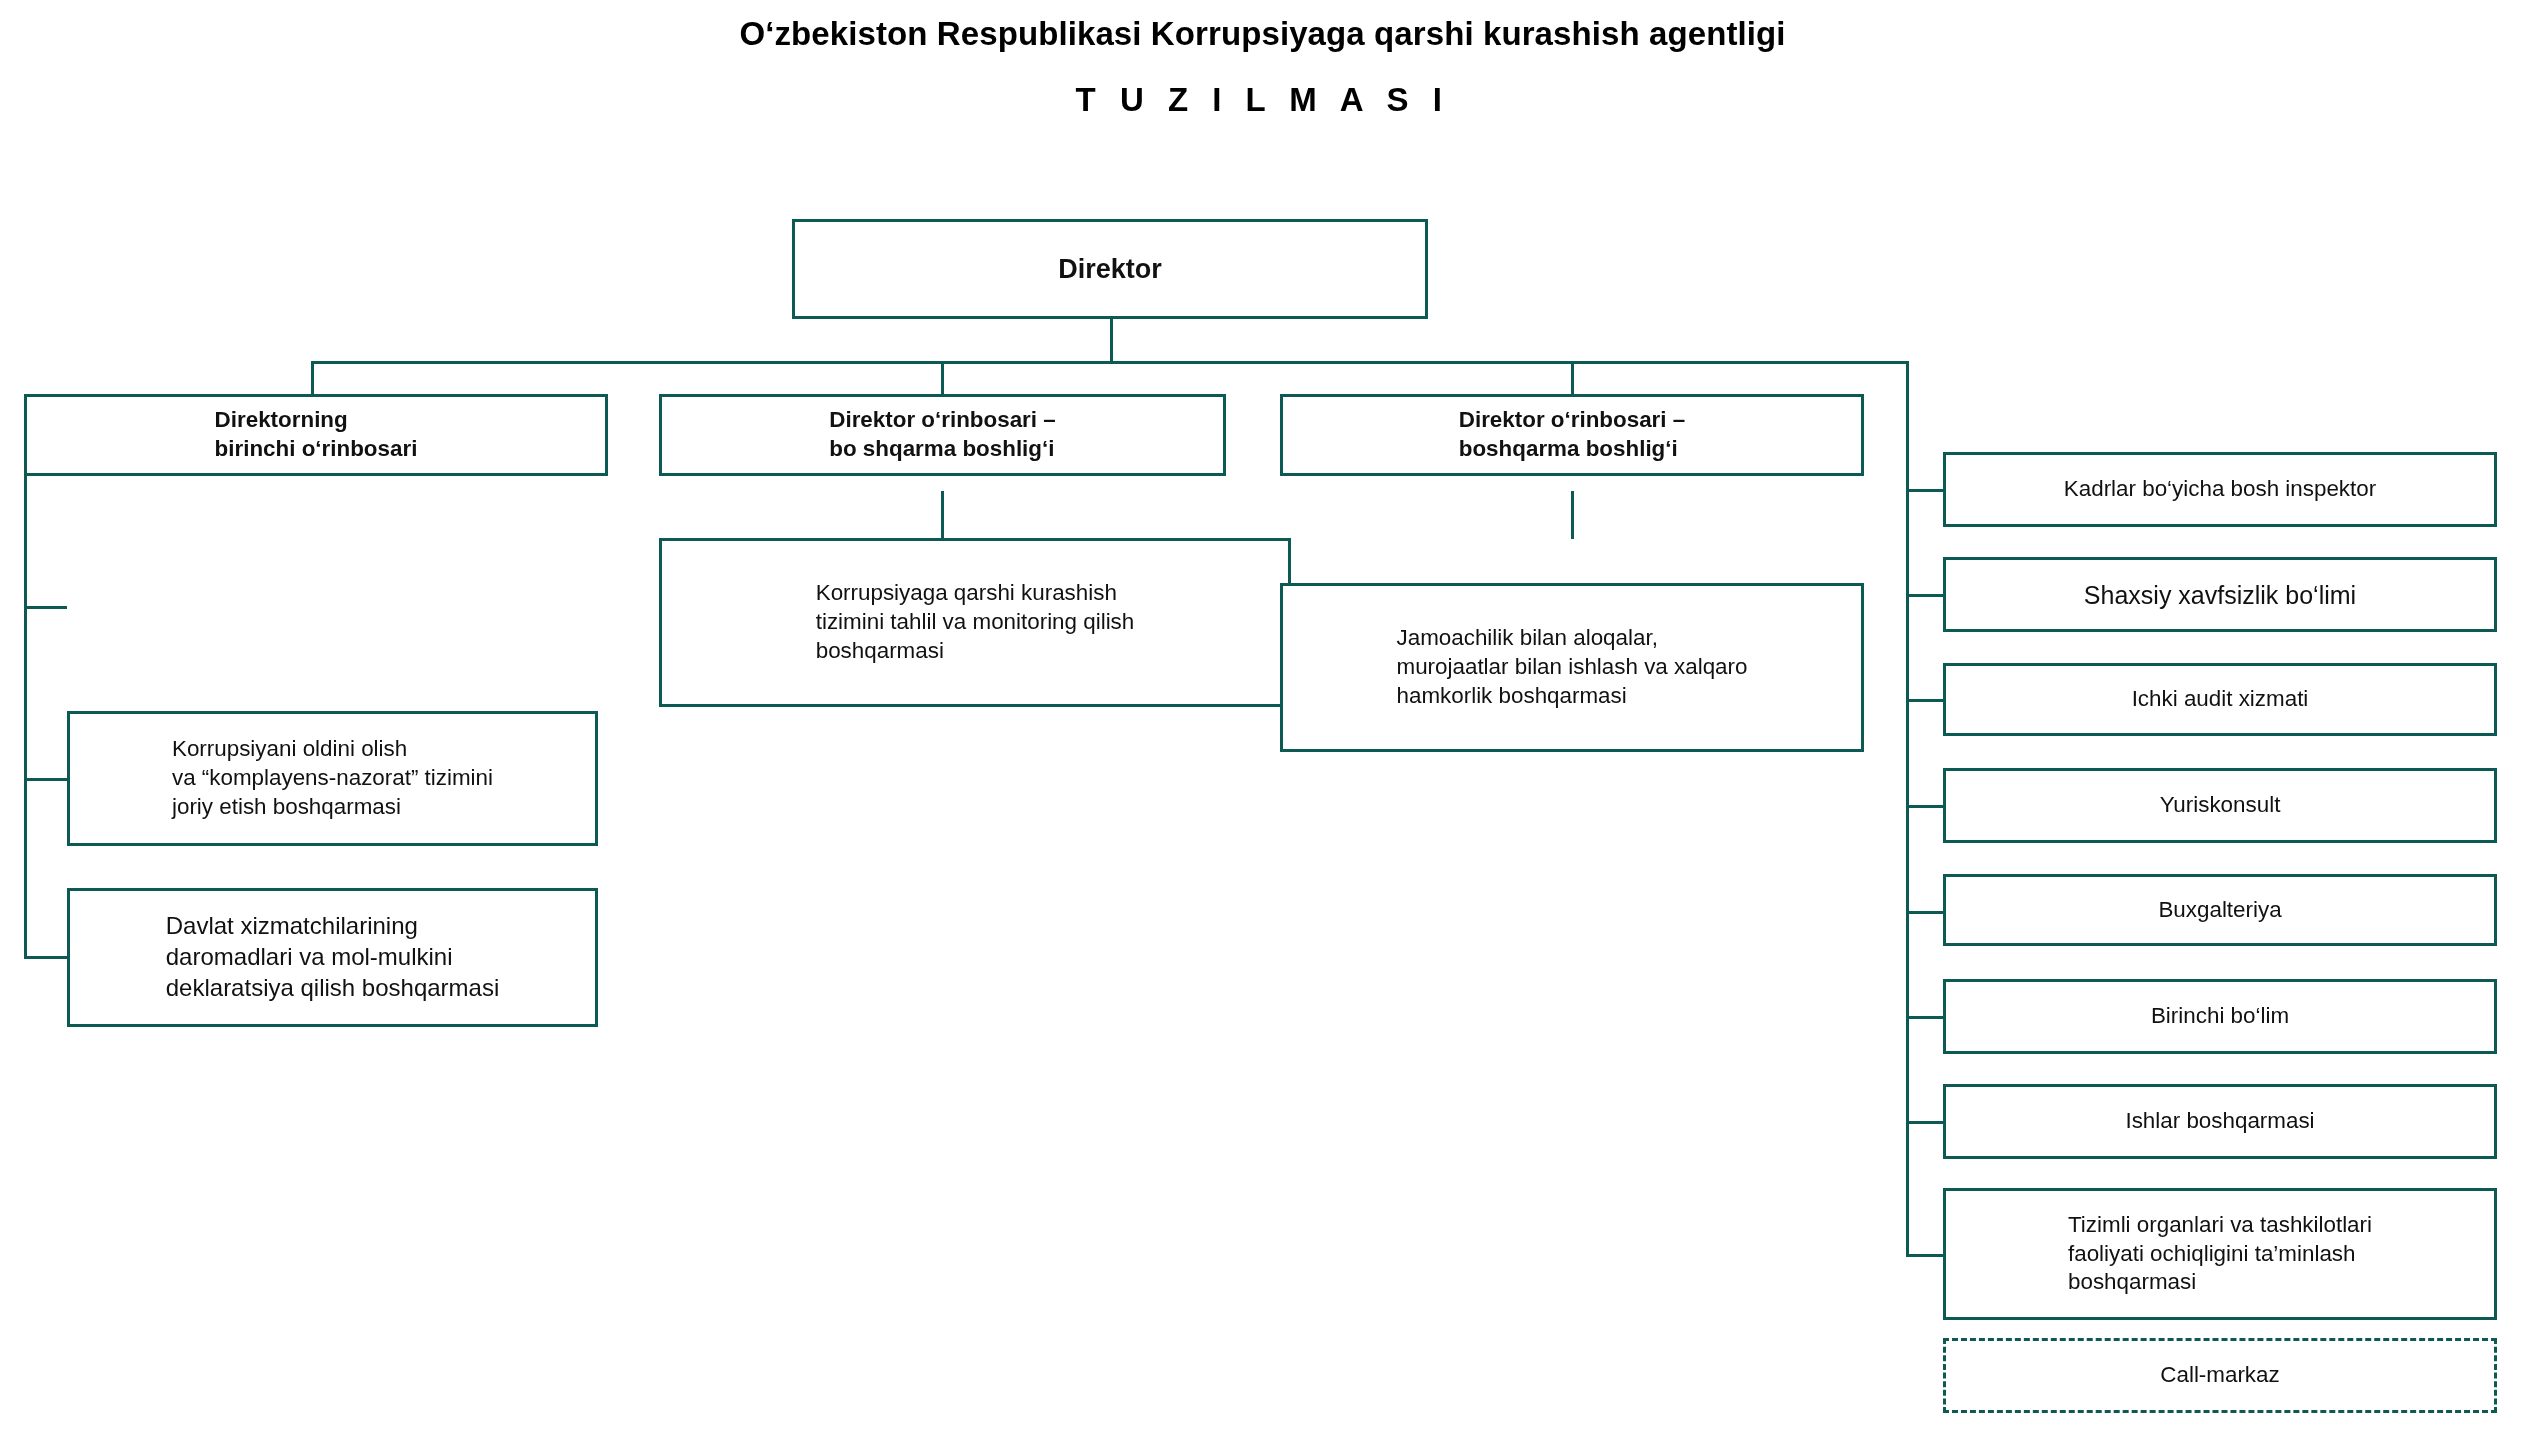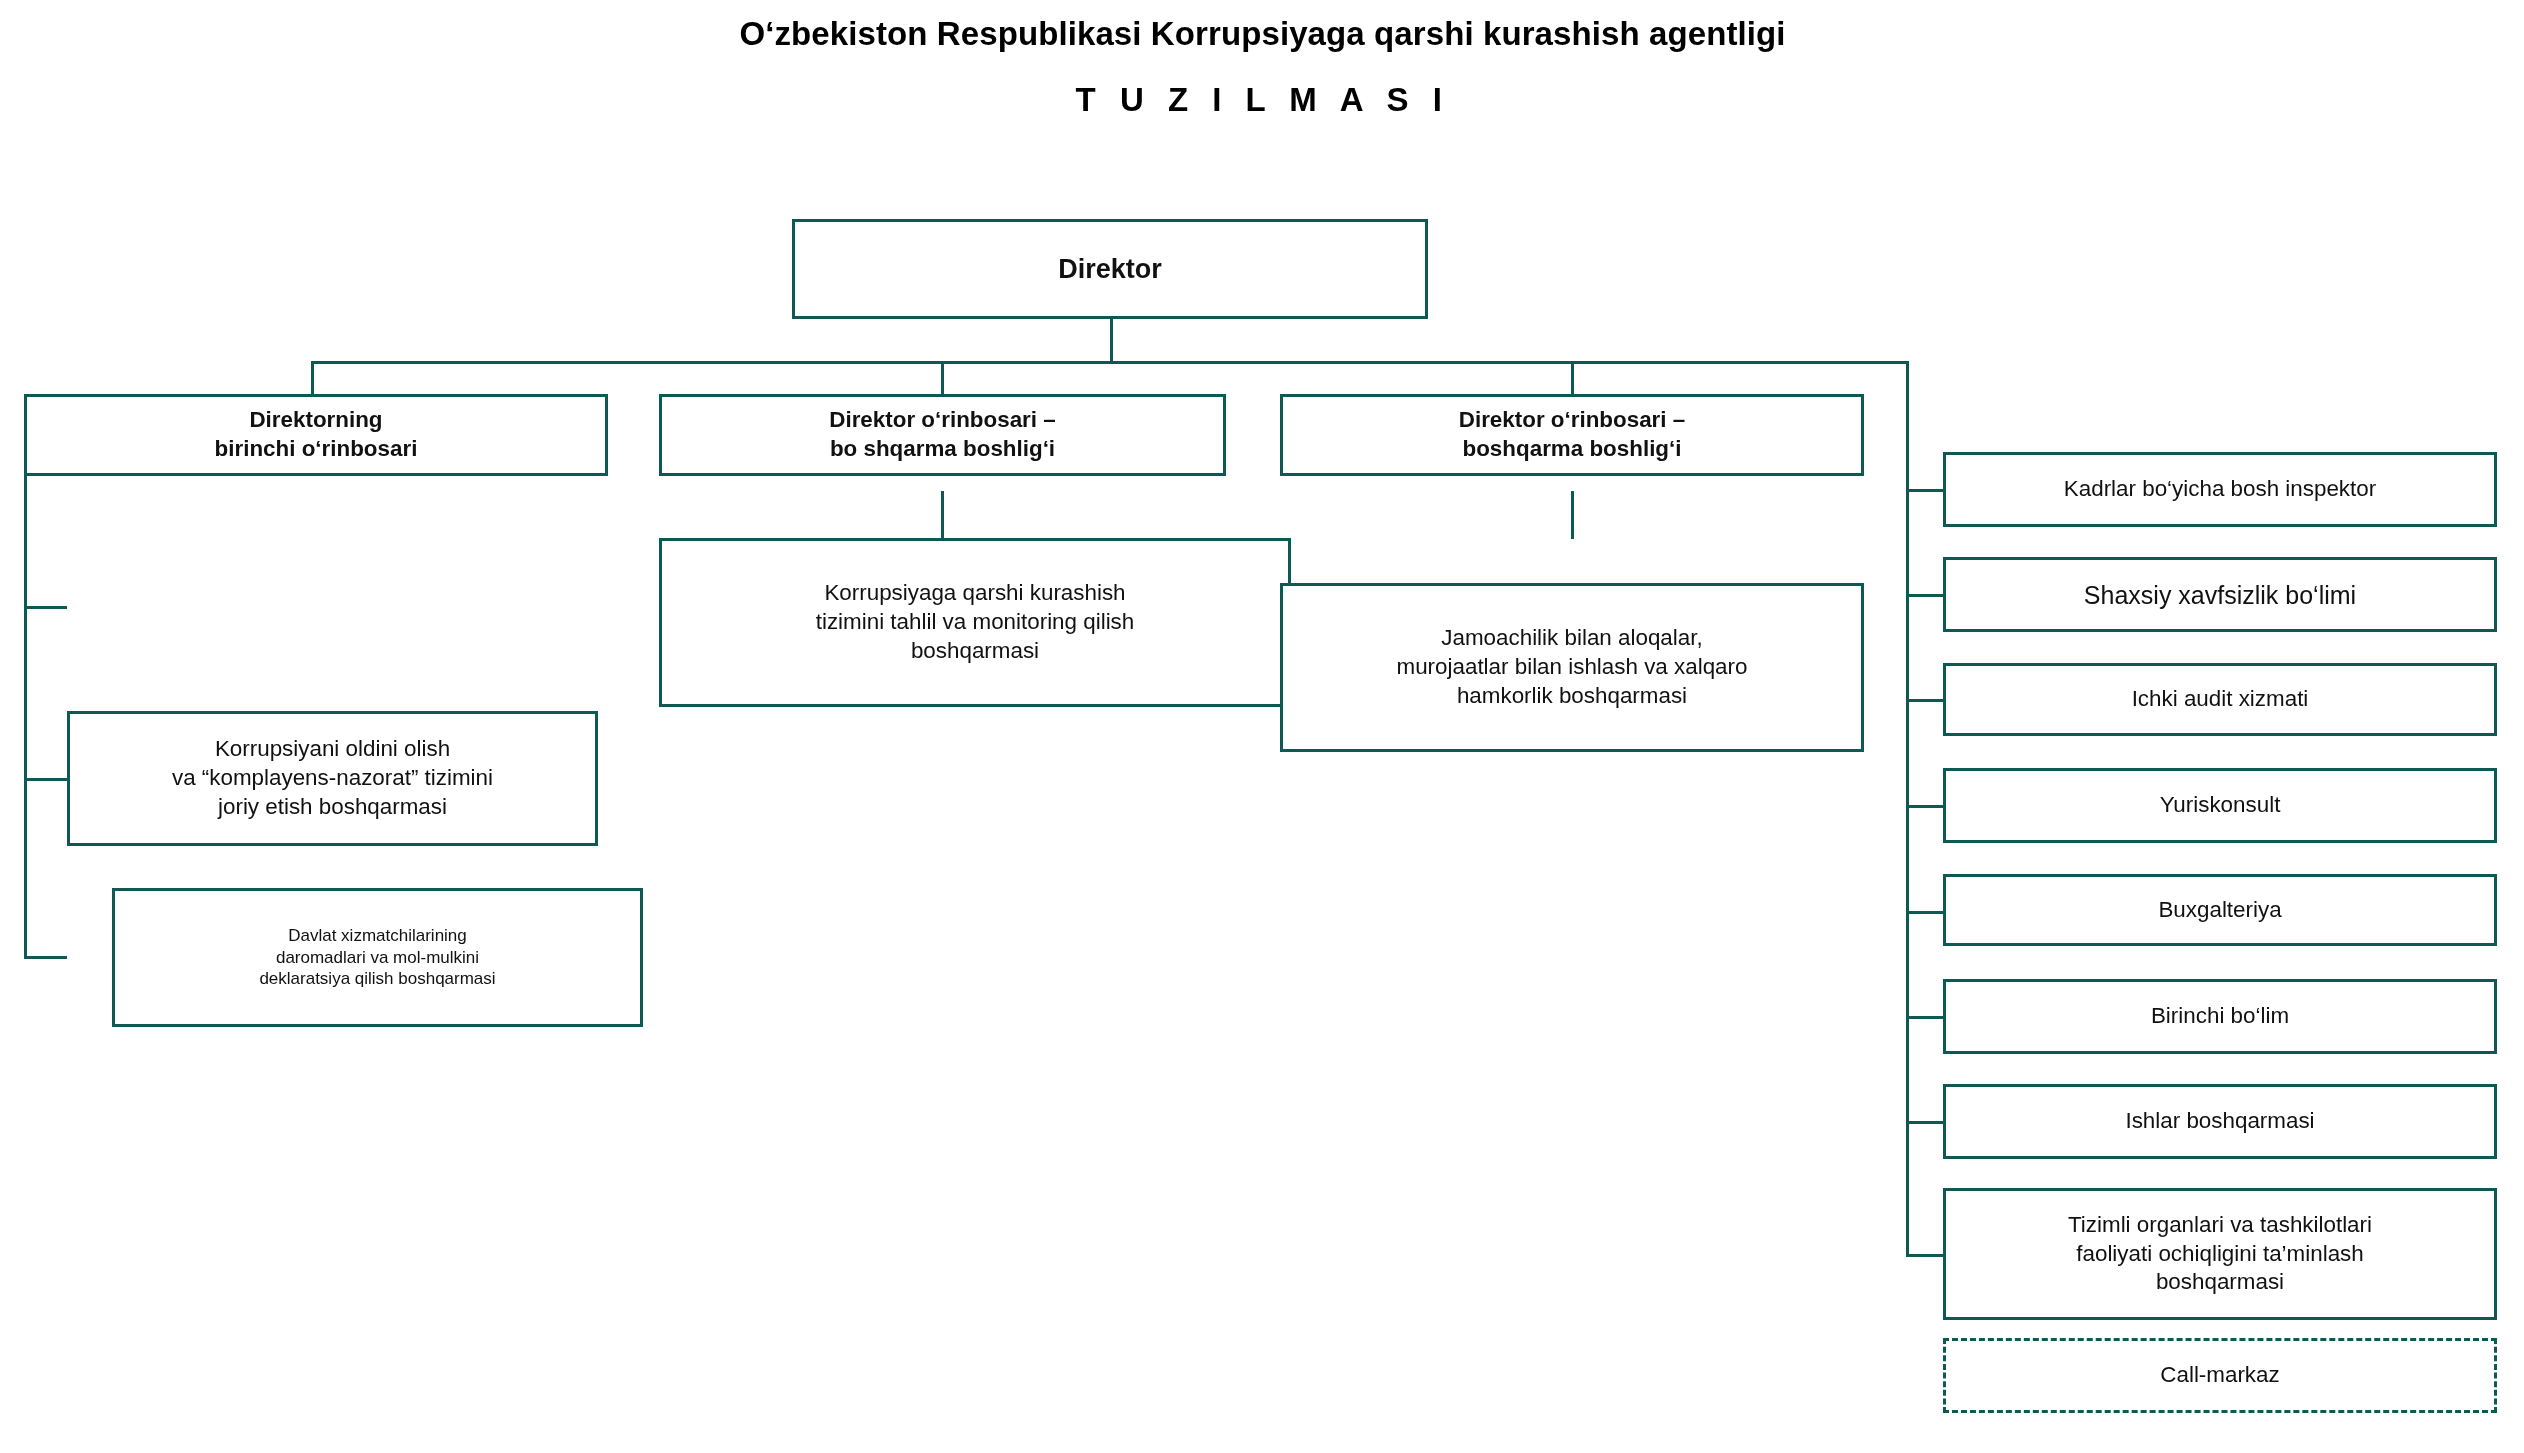--- a/index.html
+++ b/index.html
@@ -38,21 +38,20 @@
   }
 
   .box {
     position: absolute;
     box-sizing: border-box;
     border: 3px solid #0d5a55;
     background: #ffffff;
     display: flex;
     align-items: center;
     justify-content: center;
-    text-align: center;
     line-height: 1.28;
     padding: 3px 24px;
     z-index: 3;
   }
   .box.bold {
     font-weight: bold;
   }
   .box.dashed {
     border-style: dashed;
     border-width: 3.7px;
@@ -128,21 +127,21 @@
 
 
   <div class="box" style="left:67px; top:711px; width:531px; height:135px; font-size:22.4px;">
     <span>
       <span>Korrupsiyani oldini olish</span><br>
       <span>va “komplayens-nazorat” tizimini</span><br>
       <span>joriy etish boshqarmasi</span>
     </span>
   </div>
 
-  <div class="box" style="left:67px; top:888px; width:531px; height:139px; font-size:17px;margin-left:45px;">
+  <div class="box" style="left:67px; top:888px; width:531px; height:139px; font-size:24px;">
     <span>
       <span>Davlat xizmatchilarining</span><br>
       <span>daromadlari va mol-mulkini</span><br>
       <span>deklaratsiya qilish boshqarmasi</span>
     </span>
   </div>
 
   <div class="box" style="left:659px; top:538px; width:632px; height:169px; font-size:22.4px;">
     <span>
       <span>Korrupsiyaga qarshi kurashish</span><br>

